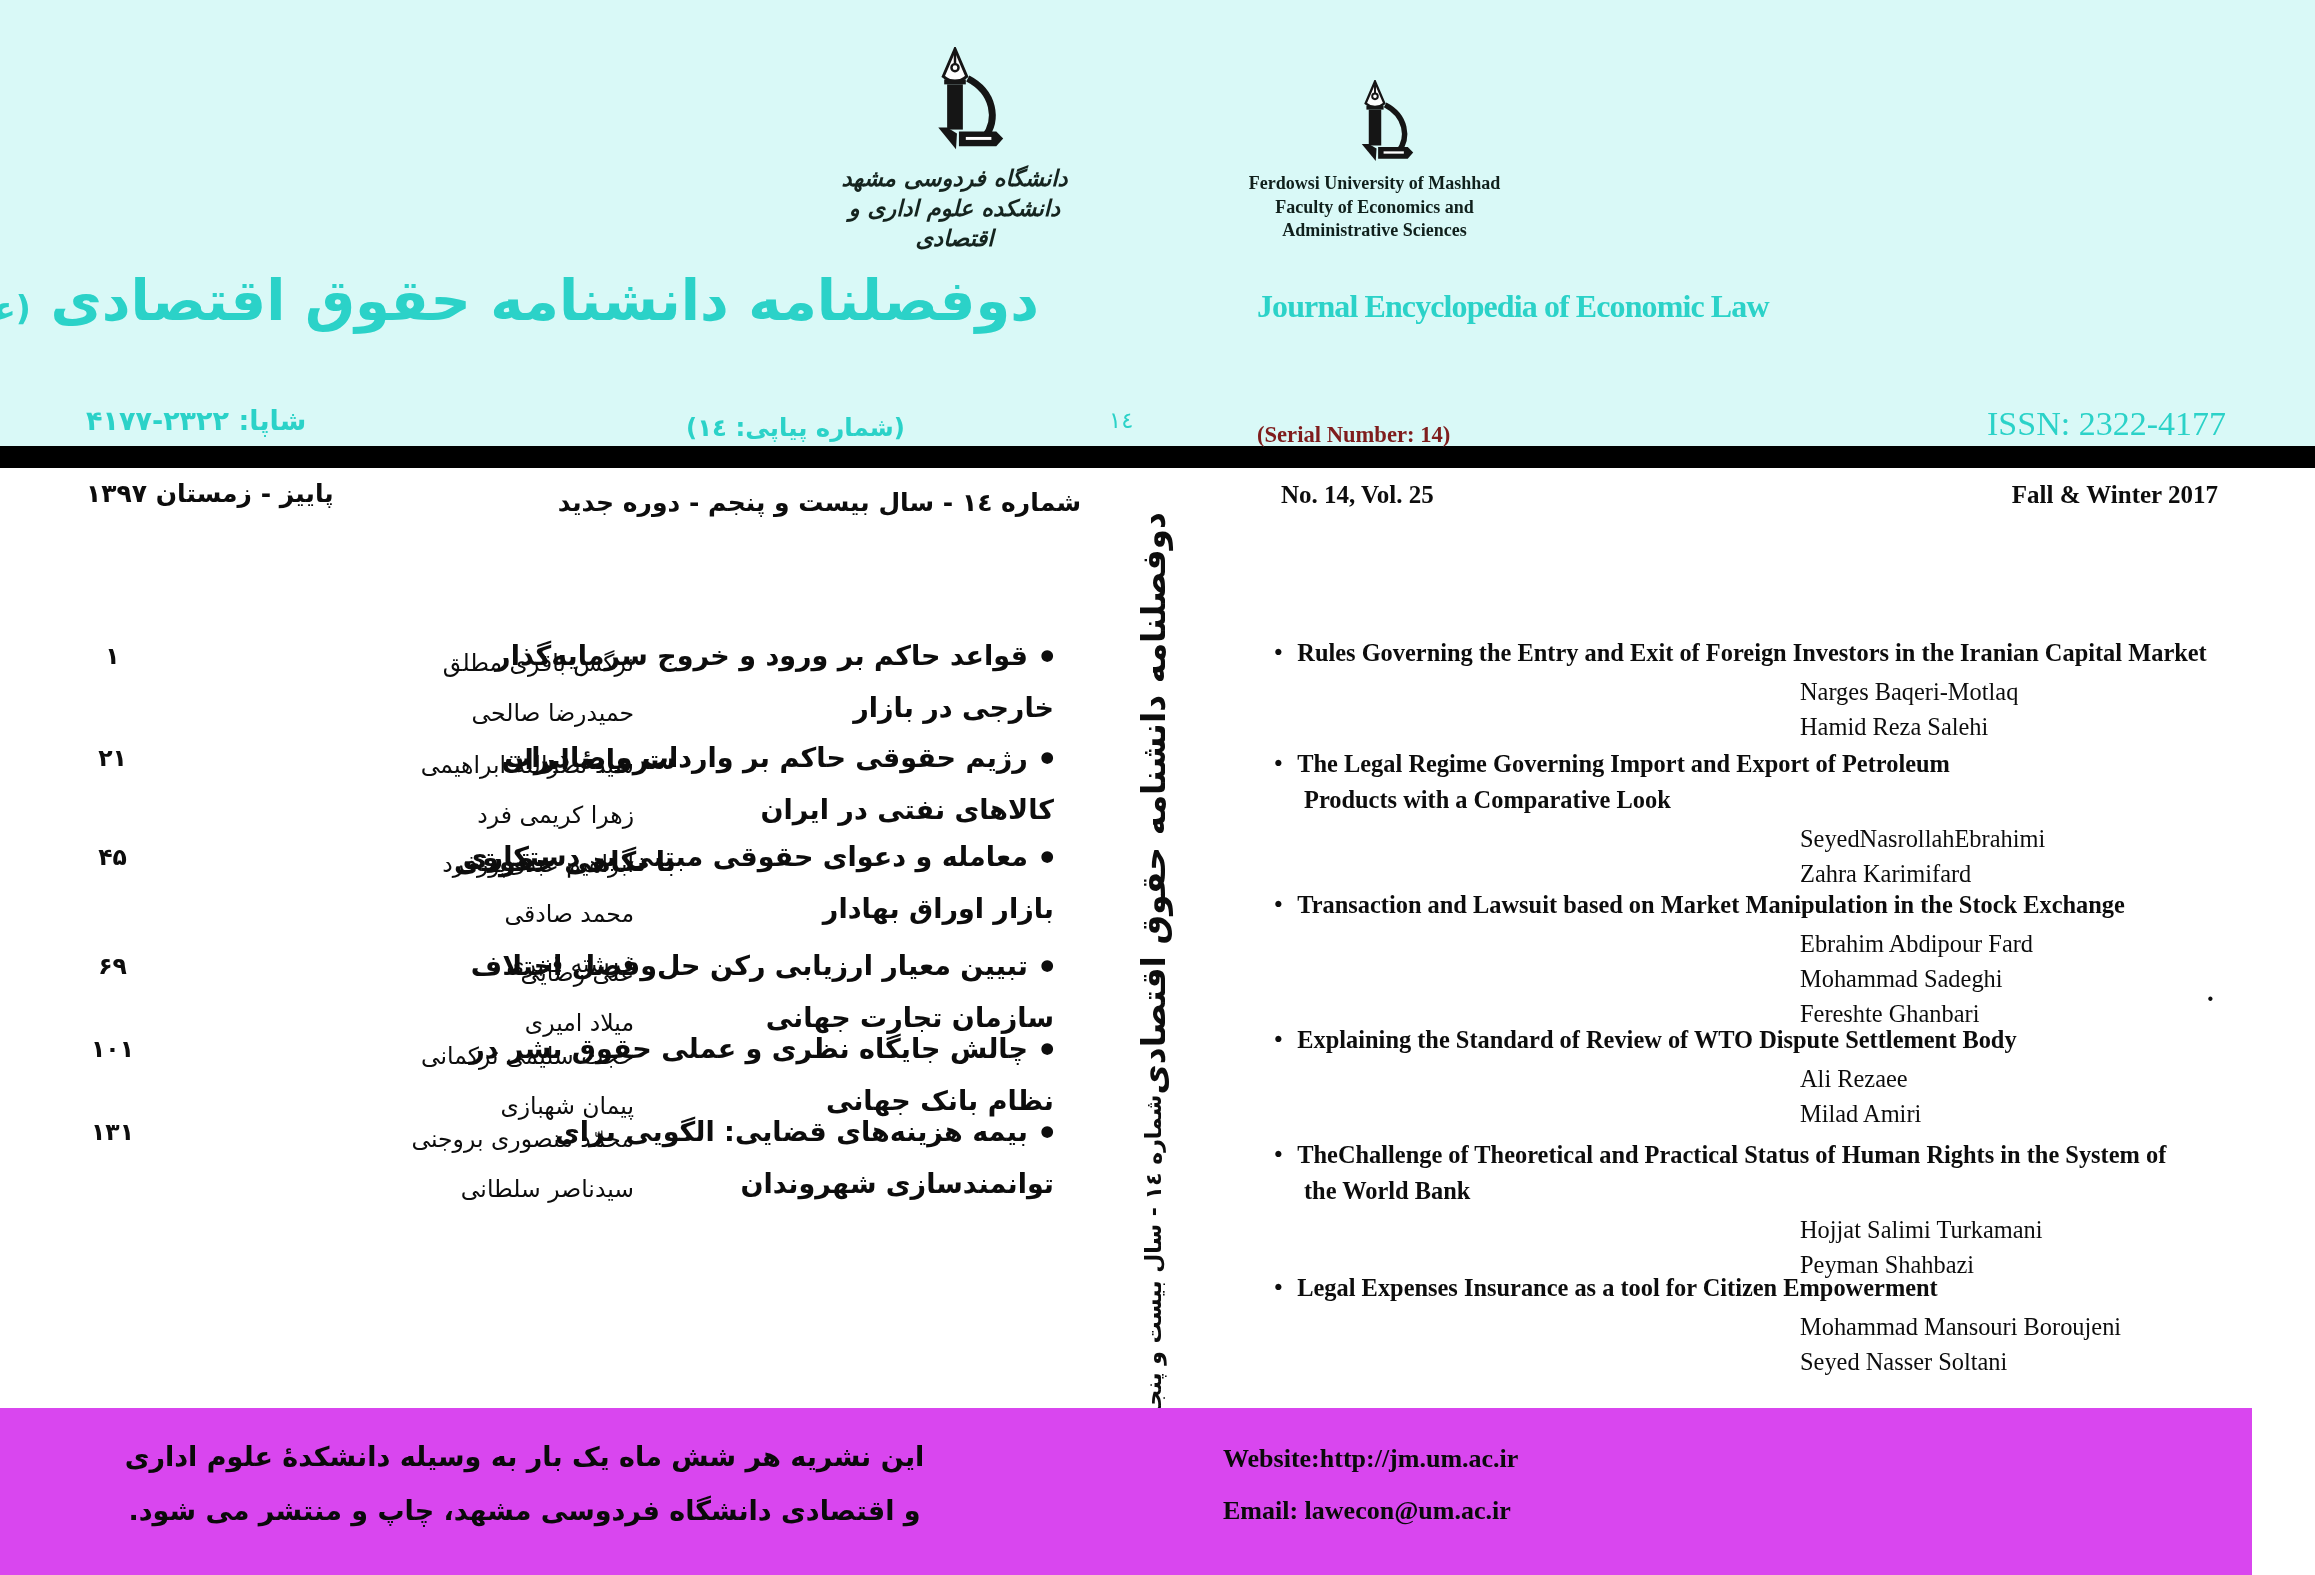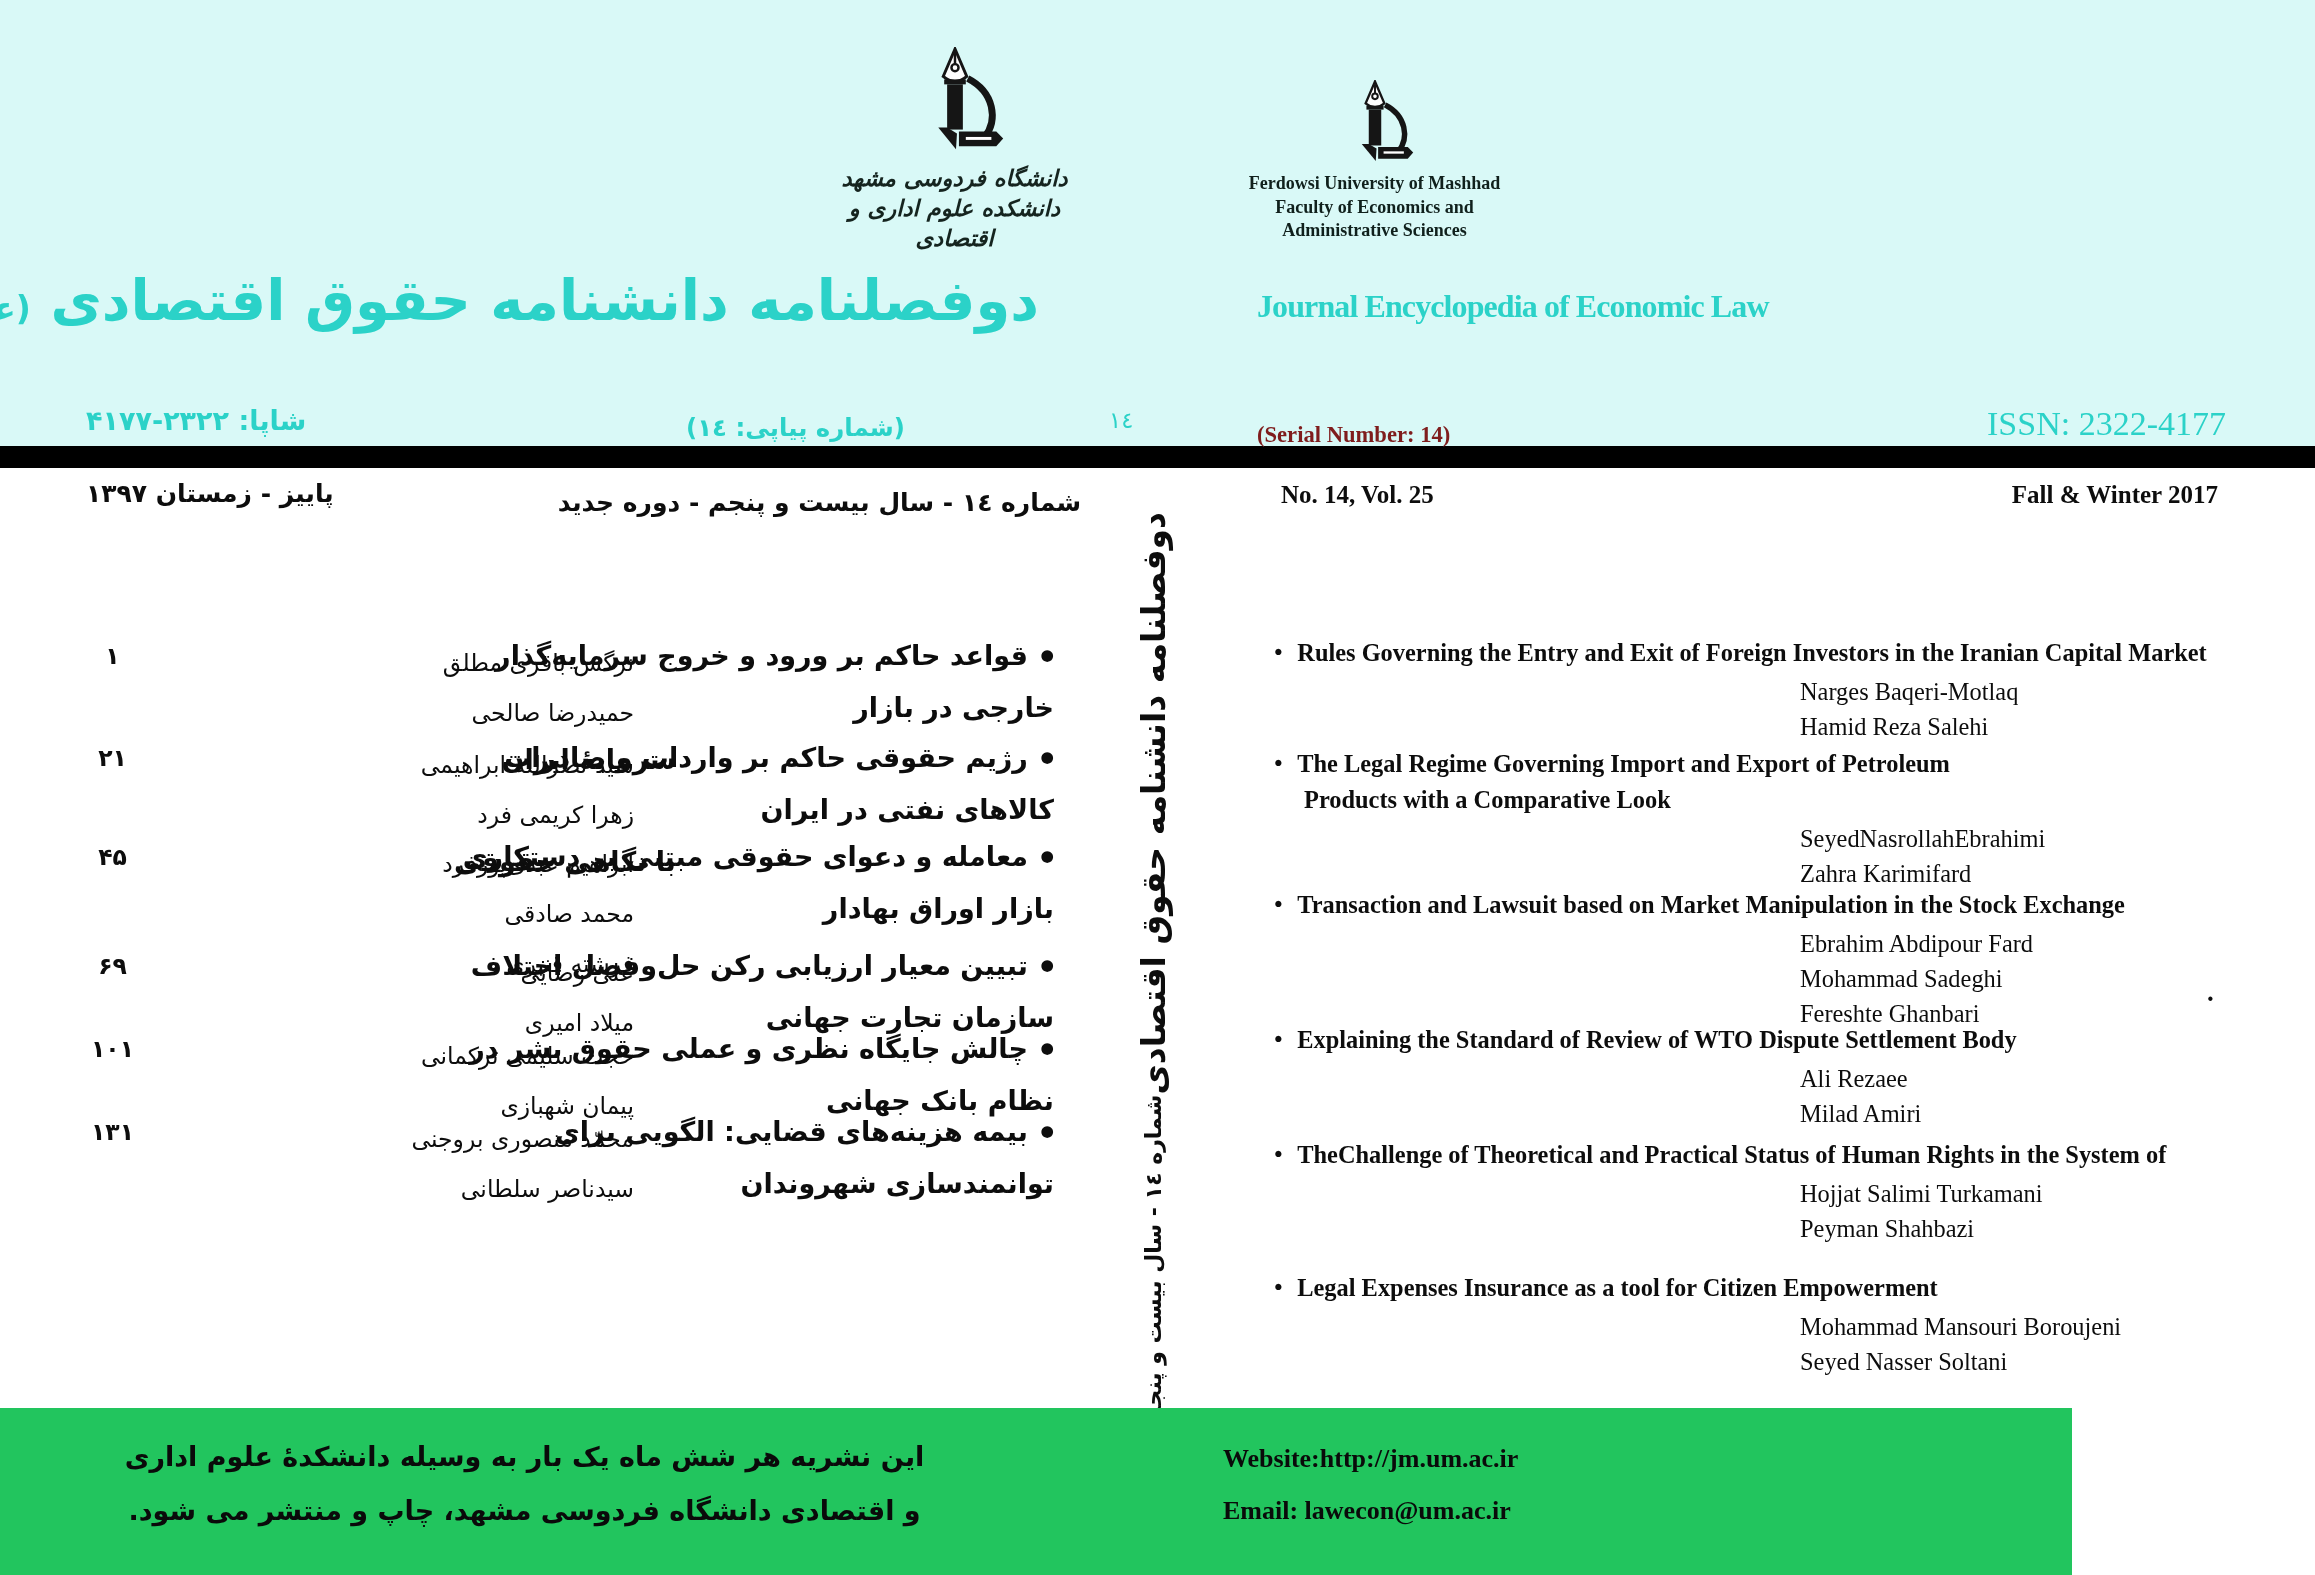--- a/index.html
+++ b/index.html
@@ -47,21 +47,21 @@
   .stray-dot{position:absolute;left:2207px;top:977px;font-size:27px;font-weight:bold;
      font-family:"Liberation Serif","DejaVu Serif",serif;}
   
   .spine{position:absolute;left:1120px;top:512px;width:67px;height:979px;}
   .spine-inner{width:979px;height:67px;transform-origin:0 0;transform:rotate(-90deg) translateX(-979px);
      display:flex;direction:rtl;align-items:center;justify-content:space-between;font-weight:800;white-space:nowrap;}
   .spine-title{font-size:33px;}
   .spine-issue{font-size:22px;}
   .spine-season{font-size:21px;}
   
-  .footer{position:absolute;left:0;top:1408px;width:2072px;height:168px;background:#22c55e;}
+  .footer{position:absolute;left:0;top:1408px;width:2252px;height:168px;background:#d946ef;}
   .footer-fa{position:absolute;left:0;top:22px;width:1049px;text-align:center;direction:rtl;
      font-weight:800;font-size:27px;line-height:54px;color:#0a0a0a;}
   .footer-en{position:absolute;left:1223px;top:25px;font-family:Liberation Serif, serif;
      font-weight:bold;font-size:26px;line-height:52px;color:#0a0a0a;}
 </style>
 </head>
 <body>
 
 <div id="page">
 
@@ -236,20 +236,21 @@
     </div>
     <div class="en-authors">
       <div>Ali Rezaee</div>
       <div>Milad Amiri</div>
     </div>
   </div>
 
   <div class="en-entry" style="top:1135px;">
     <div class="en-title">
       <div class="t1">TheChallenge of Theoretical and Practical Status of Human Rights in the System of</div>
+      <div class="t2">the World Bank</div>
     </div>
     <div class="en-authors">
       <div>Hojjat Salimi Turkamani</div>
       <div>Peyman Shahbazi</div>
     </div>
   </div>
 
   <div class="en-entry" style="top:1268px;">
     <div class="en-title">
       <div class="t1">Legal Expenses Insurance as a tool for Citizen Empowerment</div>

